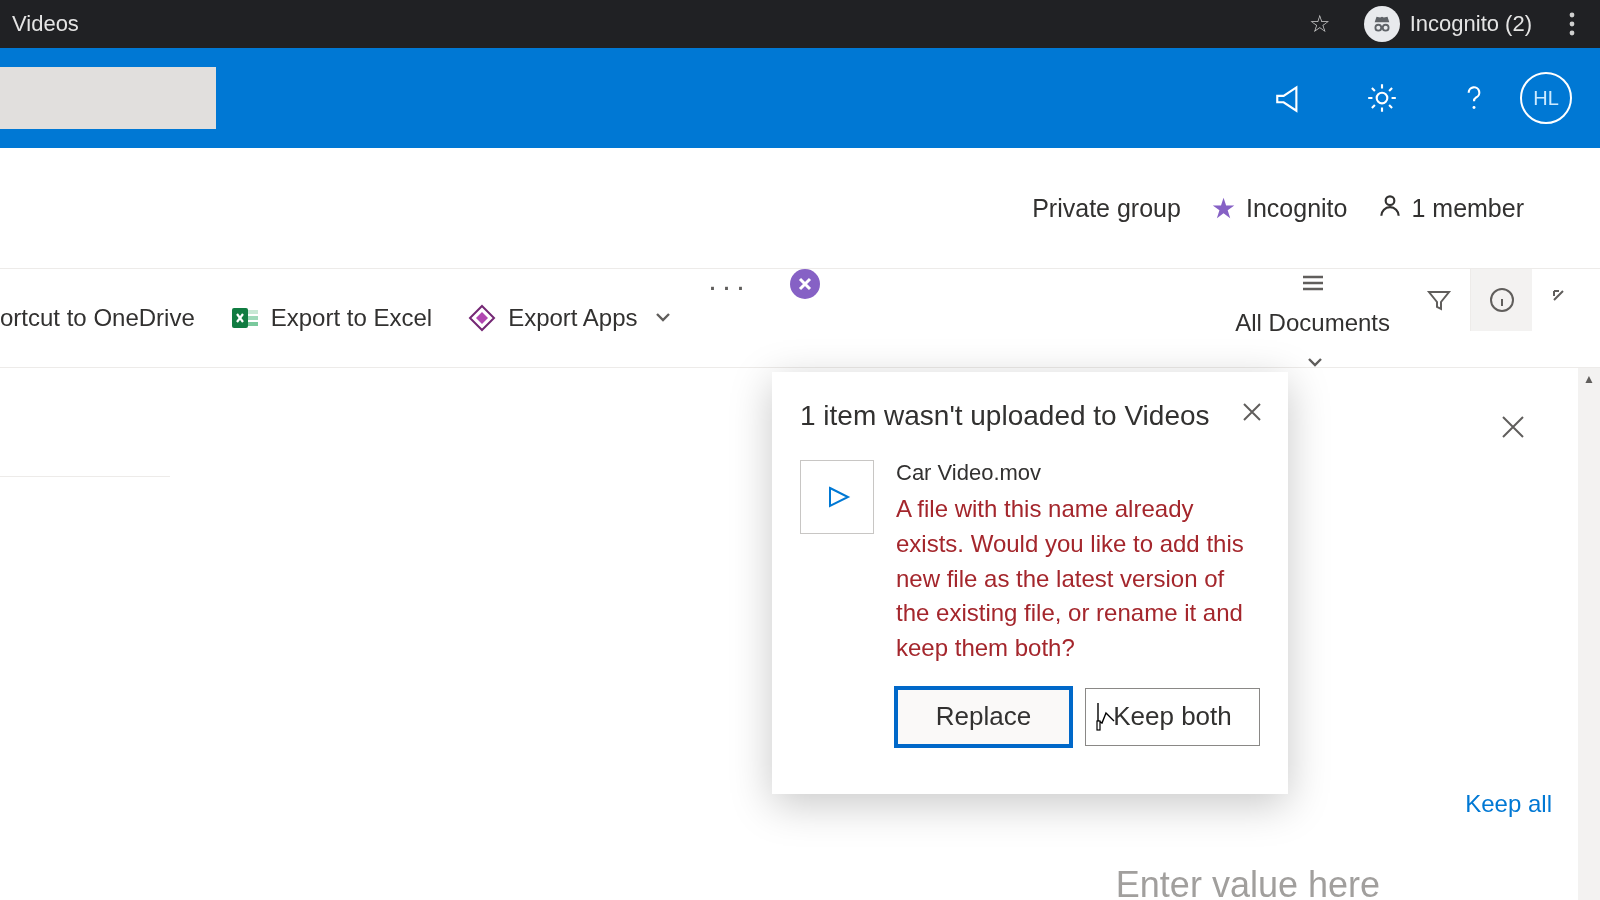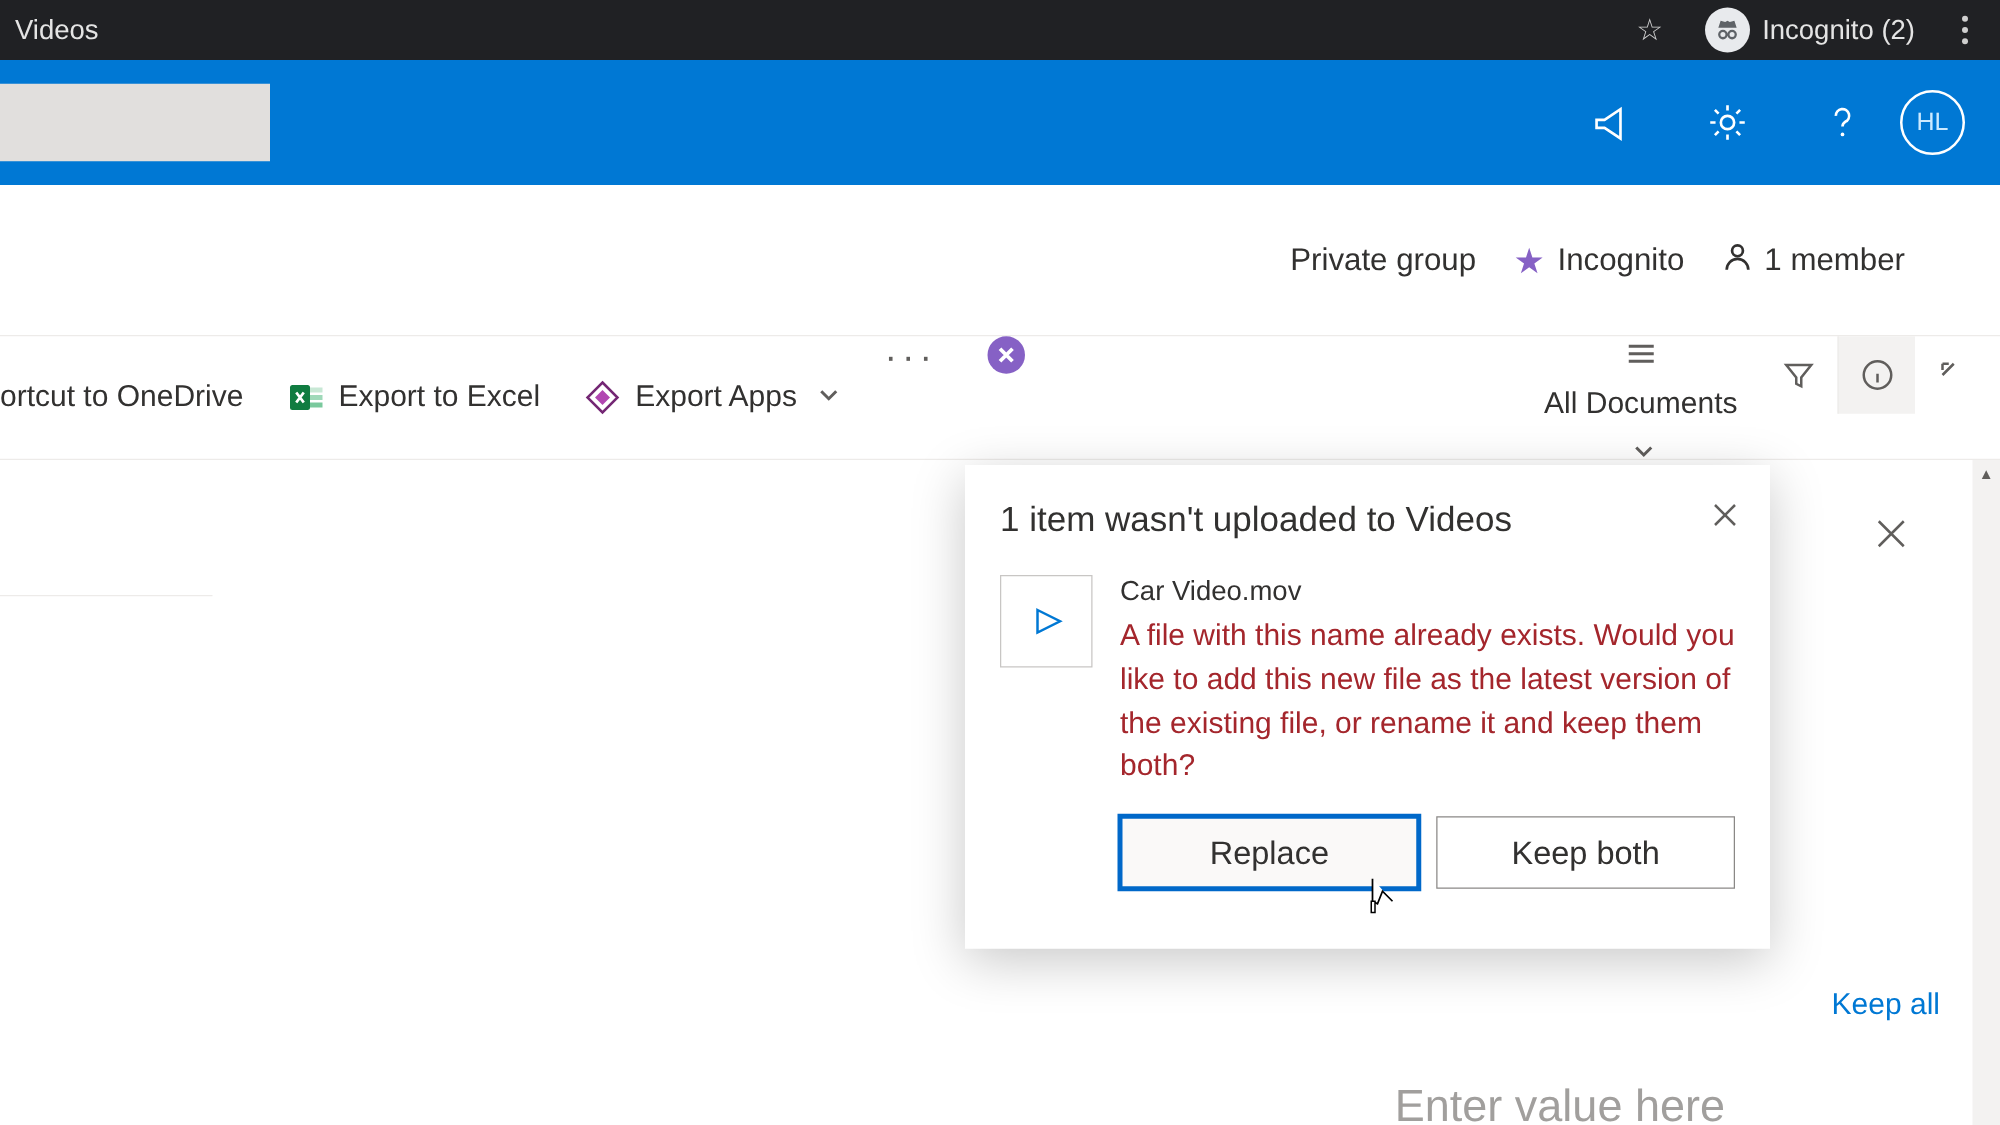--- a/index.html
+++ b/index.html
@@ -58,21 +58,21 @@
   .side-close { position:absolute; top:44px; right:48px; }
   .side-close svg { width:30px; height:30px; stroke:#605e5c; stroke-width:2; fill:none; }
   .edit-all { position:absolute; bottom:102px; right:24px; color:#0078d4; font-size:24px; }
   .enter-val { position:absolute; bottom:14px; right:220px; color:#a19f9d; font-size:36px; }
 
   
   .scrollbar { position:absolute; right:0; top:0; bottom:0; width:22px; background:#f3f2f1; }
   .scroll-arrow { width:22px; height:22px; display:flex; align-items:center; justify-content:center; color:#605e5c; font-size:12px; }
 
   
-  .dialog { position:absolute; left:772px; top:372px; width:644px; background:#fff; box-shadow: 0 10px 40px rgba(0,0,0,.22); padding: 28px 28px 48px 28px; }
+  .dialog { position:absolute; left:772px; top:372px; width:516px; background:#fff; box-shadow: 0 10px 40px rgba(0,0,0,.22); padding: 28px 28px 48px 28px; }
   .dialog-title { font-size:28px; color:#323130; margin-bottom: 28px; }
   .dialog-close { position:absolute; top:28px; right:24px; }
   .dialog-close svg { width:24px; height:24px; stroke:#605e5c; stroke-width:2; fill:none; }
   .dlg-body { display:flex; gap:22px; }
   .thumb { width:74px; height:74px; border:1px solid #c8c6c4; display:flex; align-items:center; justify-content:center; flex-shrink:0; }
   .thumb svg { width:30px; height:30px; stroke:#0078d4; stroke-width:2; fill:none; }
   .dlg-text { flex:1; }
   .fname { font-size:22px; color:#323130; margin-bottom:6px; }
   .errmsg { font-size:24px; color:#a4262c; line-height:1.45; }
   .dlg-buttons { margin-left:96px; margin-top:22px; display:flex; gap:14px; }

